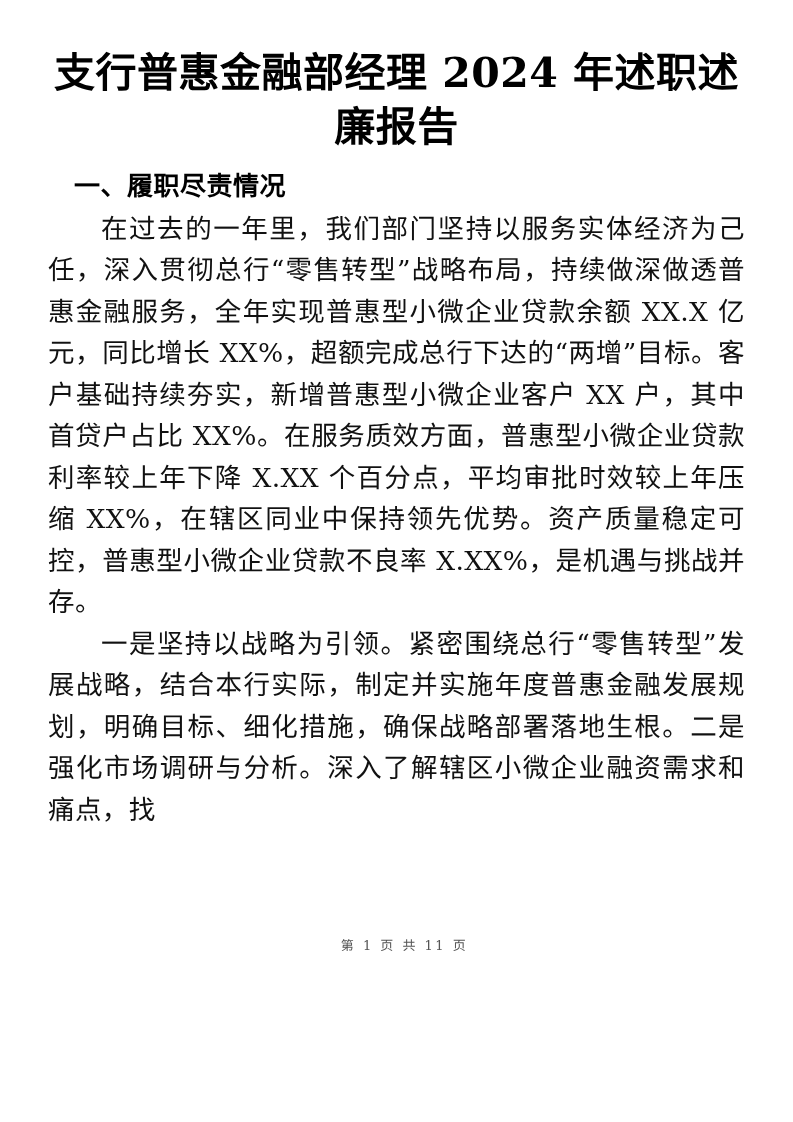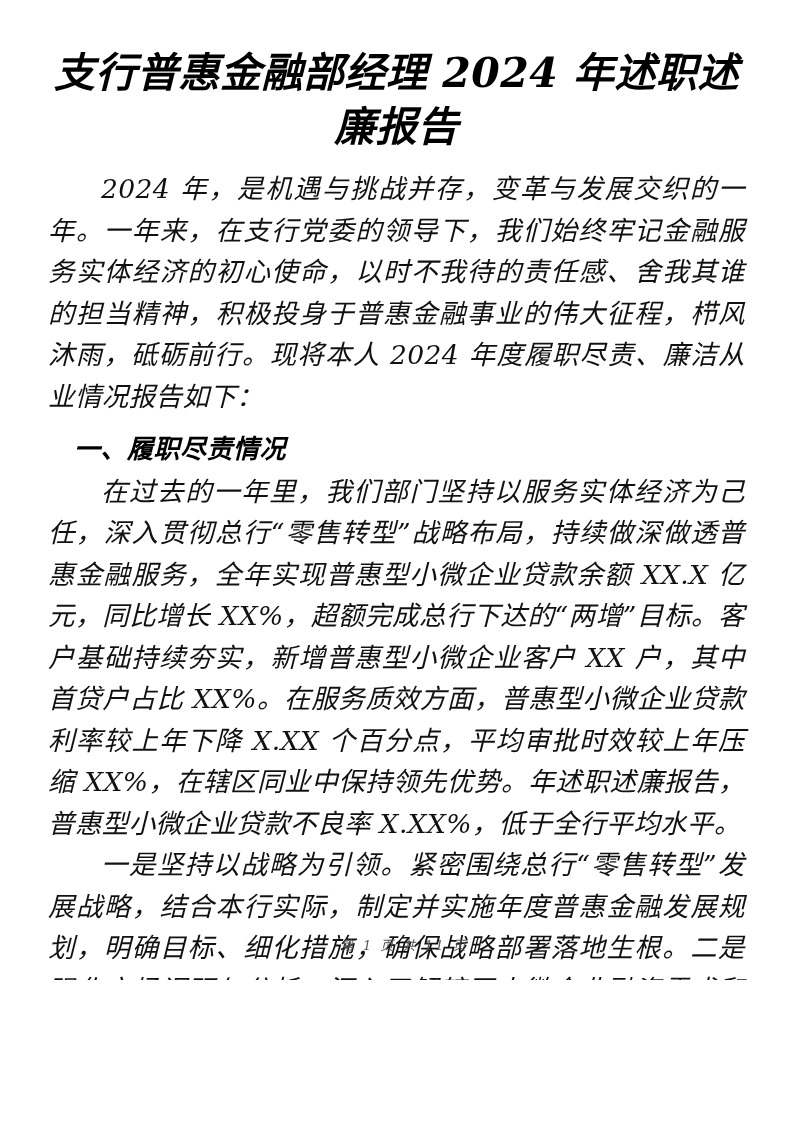--- a/index.html
+++ b/index.html
@@ -10,21 +10,20 @@
   }
 
   .page {
     position: relative;
     width: 793px;
     height: 980px;
     margin: 0 auto;
     background: #ffffff;
     overflow: hidden;
     box-sizing: border-box;
-    font-style: italic;
   }
 
   .content {
     position: absolute;
     left: 48px;
     top: 0;
     width: 697px;
   }
 
   
@@ -102,25 +101,24 @@
 </style>
 </head>
 <body>
 
 <div class="page">
 
   <div class="content">
 
     <h1 class="doc-title">支行普惠金融部经理 2024 年述职述廉报告</h1>
 
-    <p class="para first-para">2024 年，是机遇与挑战并存，变革与发展交织的一年。一年来，在支行党委的领导下，我们始终牢记金融服务实体经济的初心使命，以时不我待的责任感、舍我其谁的担当精神，积极投身于普惠金融事业的伟大征程，栉风沐雨，砥砺前行。现将本人 2024 年度履职尽责、廉洁从业情况报告如下：</p>
 
     <h2 class="heading-1">一、履职尽责情况</h2>
 
-    <p class="para tight">在过去的一年里，我们部门坚持以服务实体经济为己任，深入贯彻总行“零售转型”战略布局，持续做深做透普惠金融服务，全年实现普惠型小微企业贷款余额 XX.X 亿元，同比增长 XX%，超额完成总行下达的“两增”目标。客户基础持续夯实，新增普惠型小微企业客户 XX 户，其中首贷户占比 XX%。在服务质效方面，普惠型小微企业贷款利率较上年下降 X.XX 个百分点，平均审批时效较上年压缩 XX%，在辖区同业中保持领先优势。年述职述廉报告，普惠型小微企业贷款不良率 X.XX%，低于全行平均水平。</p>
+    <p class="para tight">在过去的一年里，我们部门坚持以服务实体经济为己任，深入贯彻总行“零售转型”战略布局，持续做深做透普惠金融服务，全年实现普惠型小微企业贷款余额 XX.X 亿元，同比增长 XX%，超额完成总行下达的“两增”目标。客户基础持续夯实，新增普惠型小微企业客户 XX 户，其中首贷户占比 XX%。在服务质效方面，普惠型小微企业贷款利率较上年下降 X.XX 个百分点，平均审批时效较上年压缩 XX%，在辖区同业中保持领先优势。资产质量稳定可控，普惠型小微企业贷款不良率 X.XX%，是机遇与挑战并存。</p>
 
 
     <p class="para tight">一是坚持以战略为引领。紧密围绕总行“零售转型”发展战略，结合本行实际，制定并实施年度普惠金融发展规划，明确目标、细化措施，确保战略部署落地生根。二是强化市场调研与分析。深入了解辖区小微企业融资需求和痛点，找</p>
 
   </div>
 
   <div class="page-footer">第 1 页 共 11 页</div>
 
 </div>
 

